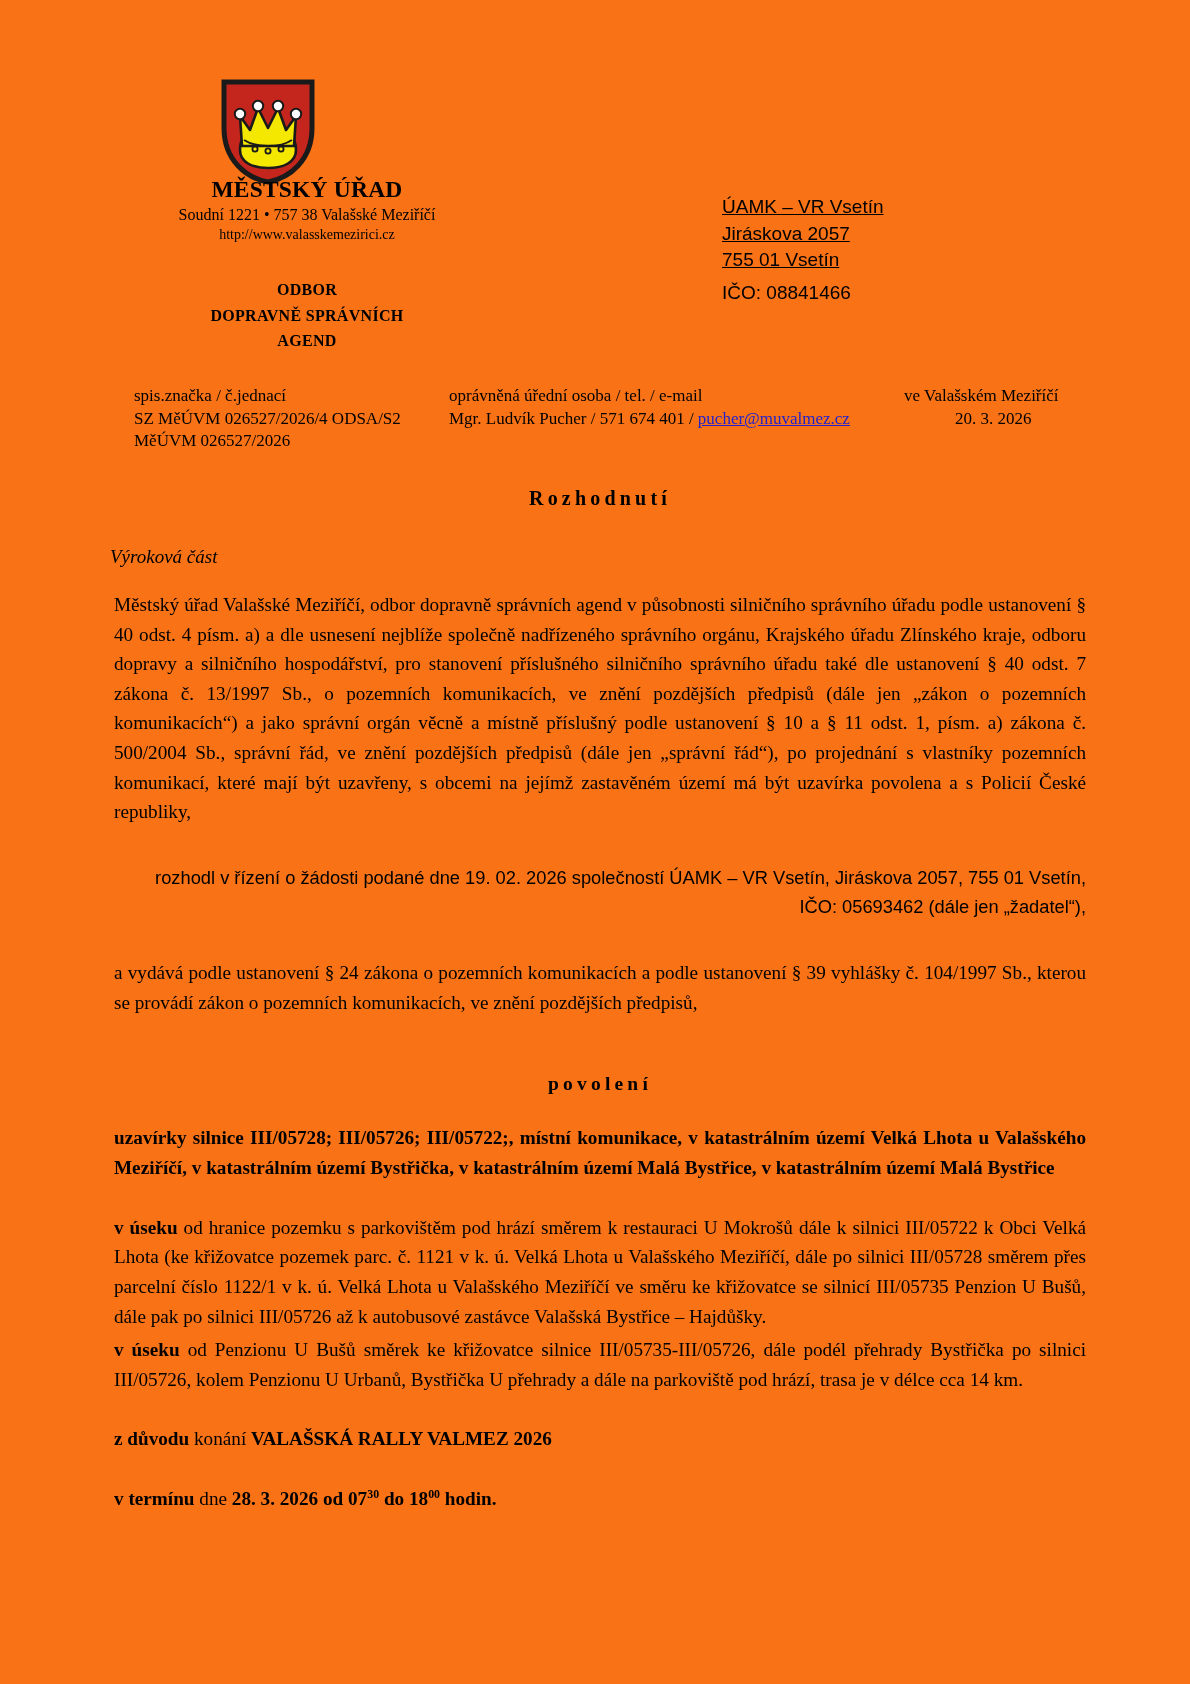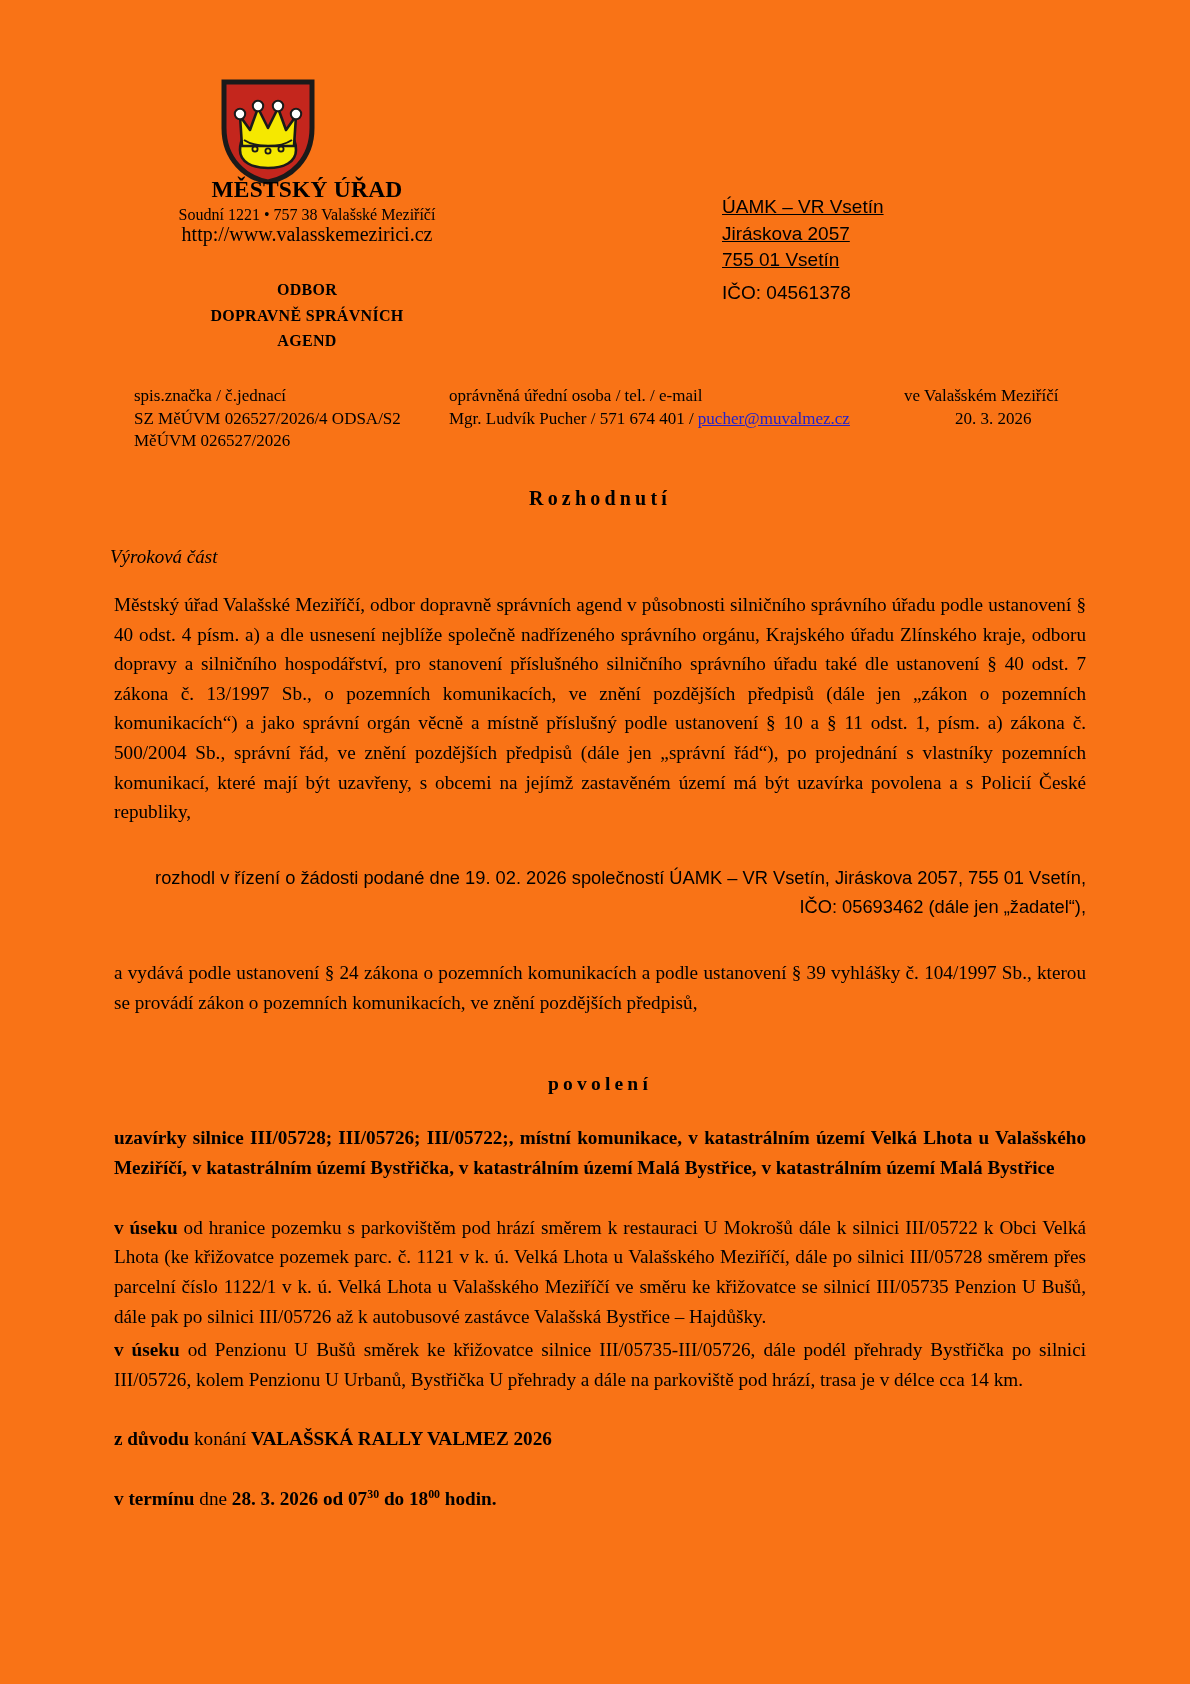--- a/index.html
+++ b/index.html
@@ -47,21 +47,21 @@
     font-size: 23.5px;
     line-height: 26px;
     letter-spacing: 0.2px;
   }
   .office-addr {
     font-size: 16px;
     line-height: 19.5px;
     margin-top: 3px;
   }
   .office-url {
-    font-size: 20px;
+    font-size: 14px;
     line-height: 19px;
   }
   .dept-block {
     position: absolute;
     left: 62px;
     top: 277px;
     width: 490px;
     text-align: center;
     font-weight: bold;
     font-size: 16px;
@@ -195,21 +195,21 @@
       <div>DOPRAVNĚ SPRÁVNÍCH</div>
       <div>AGEND</div>
     </div>
 
     <div class="addressee">
       <div>ÚAMK – VR Vsetín</div>
       <div>Jiráskova 2057</div>
       <div>755 01 Vsetín</div>
     </div>
 
-    <div class="ico-line">IČO: 04561378</div>
+    <div class="ico-line">IČO: 08841466</div>
   </div>
 
   <div class="refblock">
     <div class="refrow">
       <div class="refcol-1 reflabel">spis.značka / č.jednací</div>
       <div class="refcol-2 reflabel">oprávněná úřední osoba / tel. / e-mail</div>
       <div class="refcol-3 reflabel ve-indent">ve  Valašském Meziříčí</div>
     </div>
     <div class="refrow">
       <div class="refcol-1">SZ MěÚVM 026527/2026/4  ODSA/S2</div>

